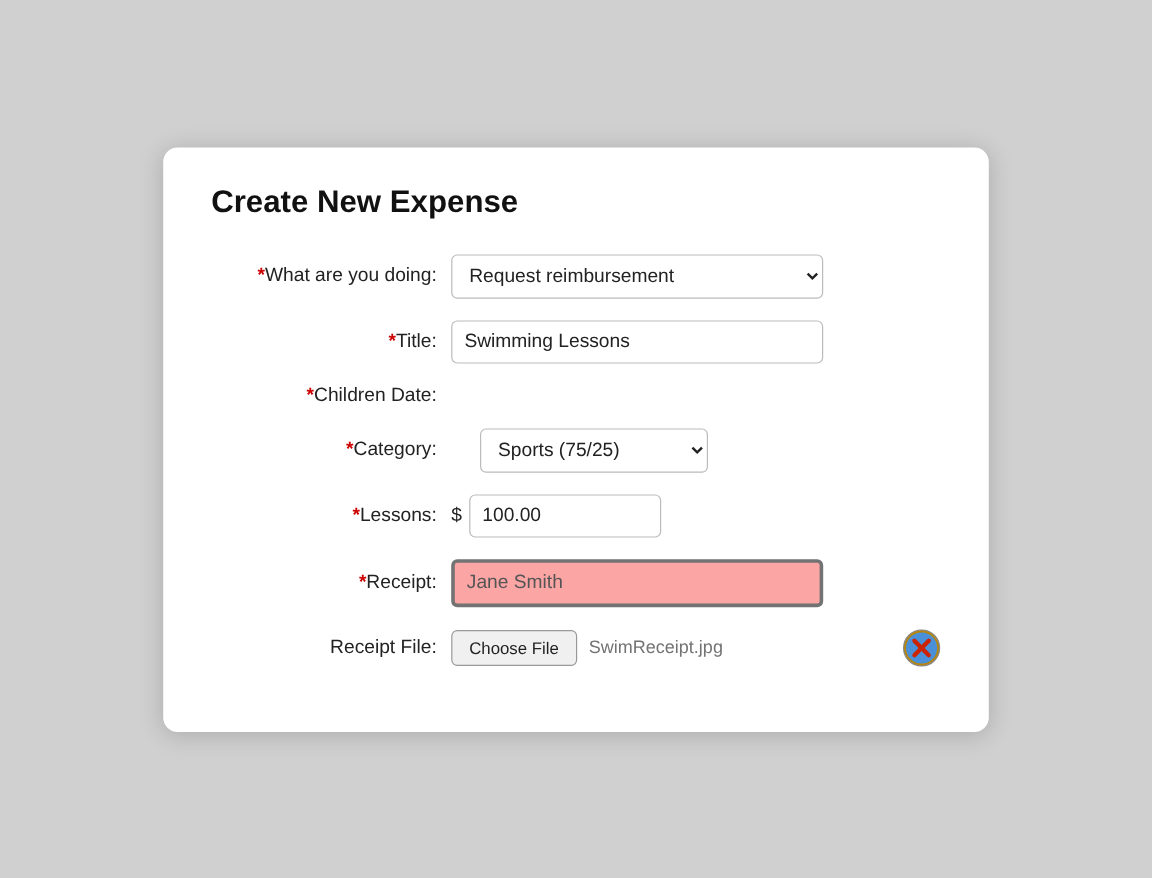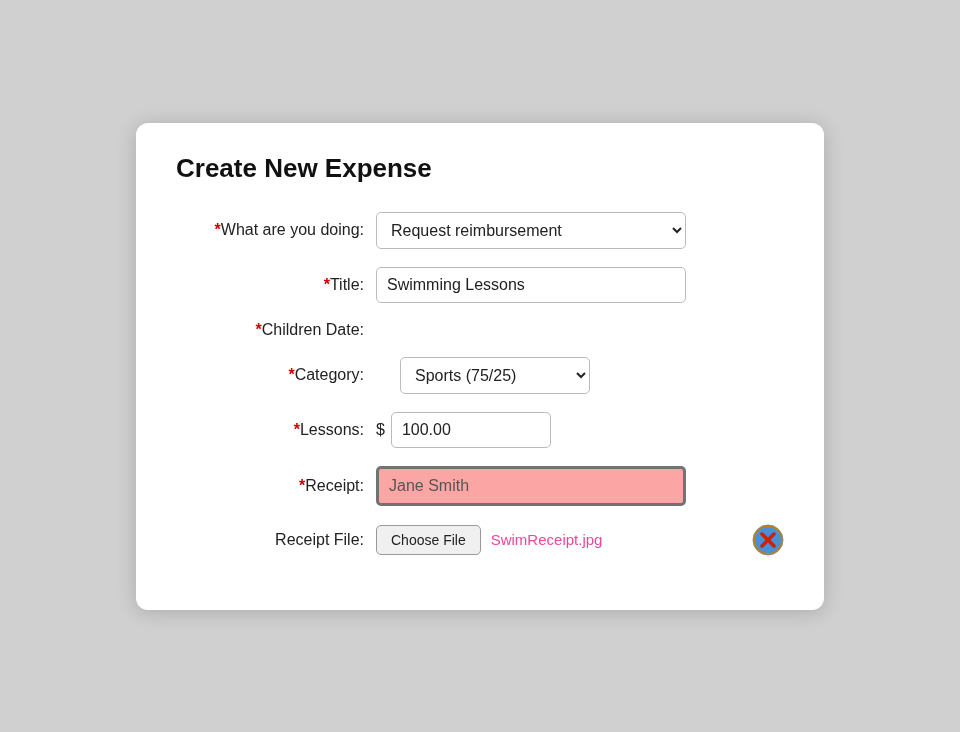--- a/index.html
+++ b/index.html
@@ -112,21 +112,21 @@
       font-size: 14px;
       border: 1px solid #999;
       border-radius: 5px;
       background: #f0f0f0;
       cursor: pointer;
       color: #222;
     }
 
     .file-name {
       font-size: 15px;
-      color: #ec4899;
+      color: #737373;
     }
 
     .clear-file-btn {
       margin-left: auto;
       background: none;
       border: none;
       cursor: pointer;
       padding: 0;
       display: flex;
       align-items: center;

